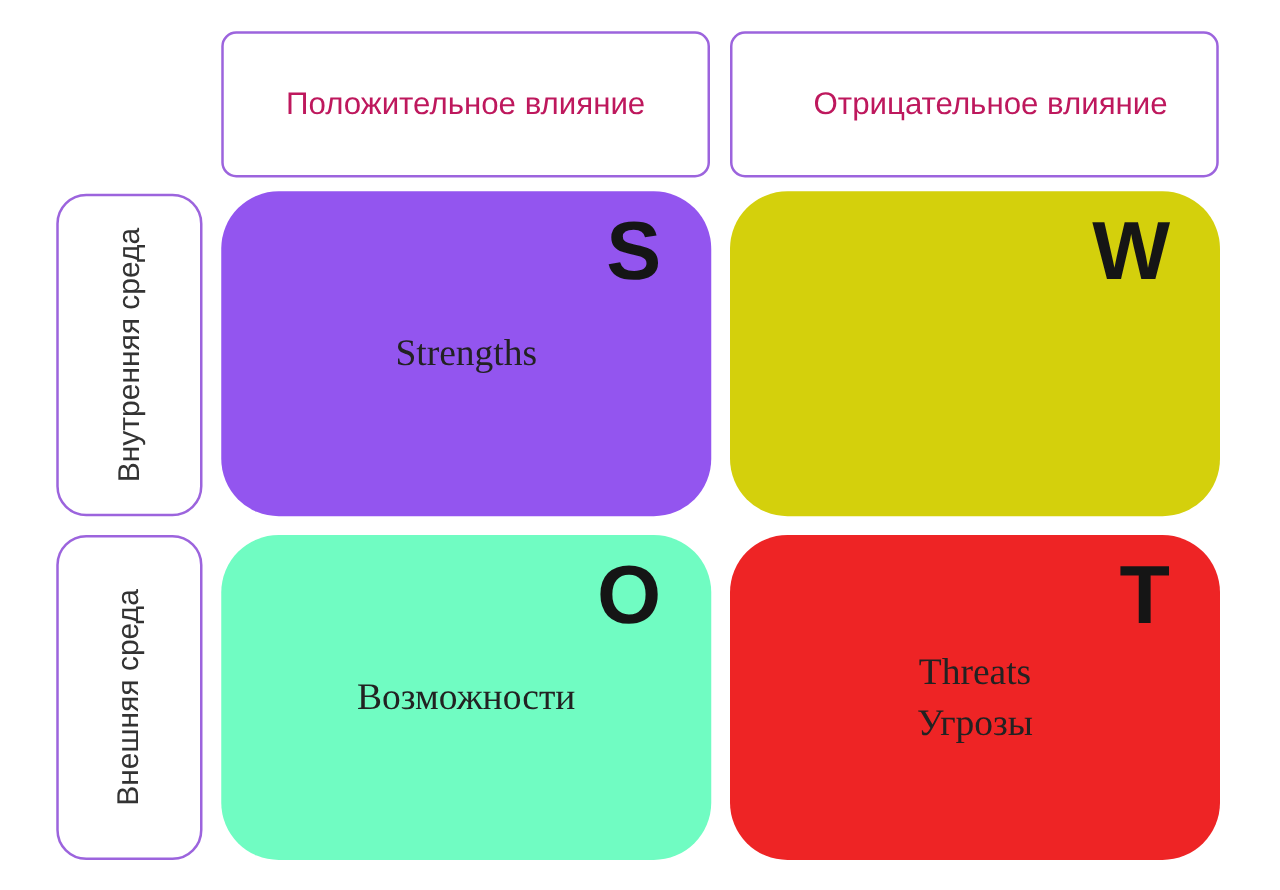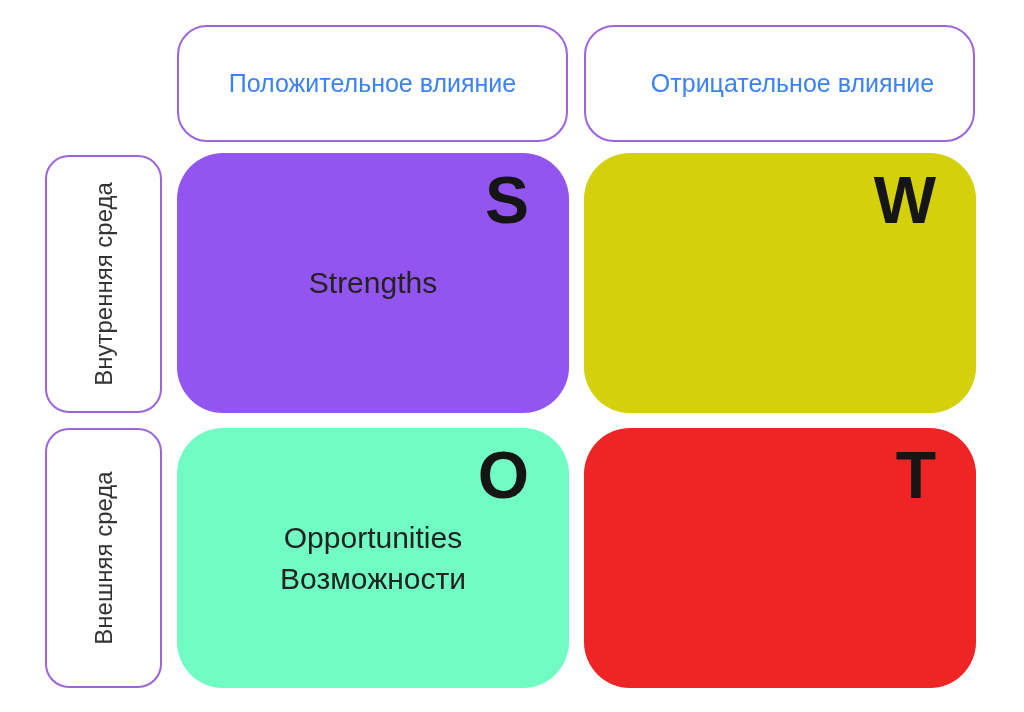--- a/index.html
+++ b/index.html
@@ -22,23 +22,23 @@
     border: 2px solid #9c64dd;
     display: flex;
     align-items: center;
     justify-content: center;
     box-sizing: border-box;
   }
   .col-header {
     top: 25px;
     width: 391px;
     height: 117px;
-    border-radius: 30px;
+    border-radius: 12px;
     font-size: 25px;
-    color: #3b82f6;
+    color: #be185d;
     text-align: right;
   }
   .col-header.pos { left: 177px; }
   .col-header.neg { left: 584px; }
   .row-header {
     left: 45px;
     width: 117px;
     border-radius: 24px;
   }
   .row-header.internal { top: 155px; height: 258px; }
@@ -71,20 +71,21 @@
     font-size: 66px;
     font-weight: 700;
     line-height: 1;
     color: #151515;
   }
   .quad .line {
     font-size: 30px;
     line-height: 1.38;
     color: #222222;
     text-align: right;
+    font-family: Liberation Serif, serif;
   }
 </style>
 </head>
 <body>
 
 <div class="canvas">
 
   <div class="frame col-header pos" style="border-color: rgb(156, 100, 221);">
     <span>Положительное влияние</span>
   </div>
@@ -103,21 +104,22 @@
     <div class="letter">S</div>
     <div class="line">Strengths</div>
   </div>
 
   <div class="quad w" style="background-color: rgb(212, 208, 12);">
     <div class="letter">W</div>
   </div>
 
   <div class="quad o" style="background-color: rgb(112, 252, 194);">
     <div class="letter">O</div>
-    <div class="line">Opportunities</div>
     <div class="line">Возможности</div>
   </div>
 
   <div class="quad t" style="background-color: rgb(238, 36, 37);">
     <div class="letter">T</div>
+    <div class="line">Threats</div>
+    <div class="line">Угрозы</div>
   </div>
 
 </div>
 
 </body></html>

